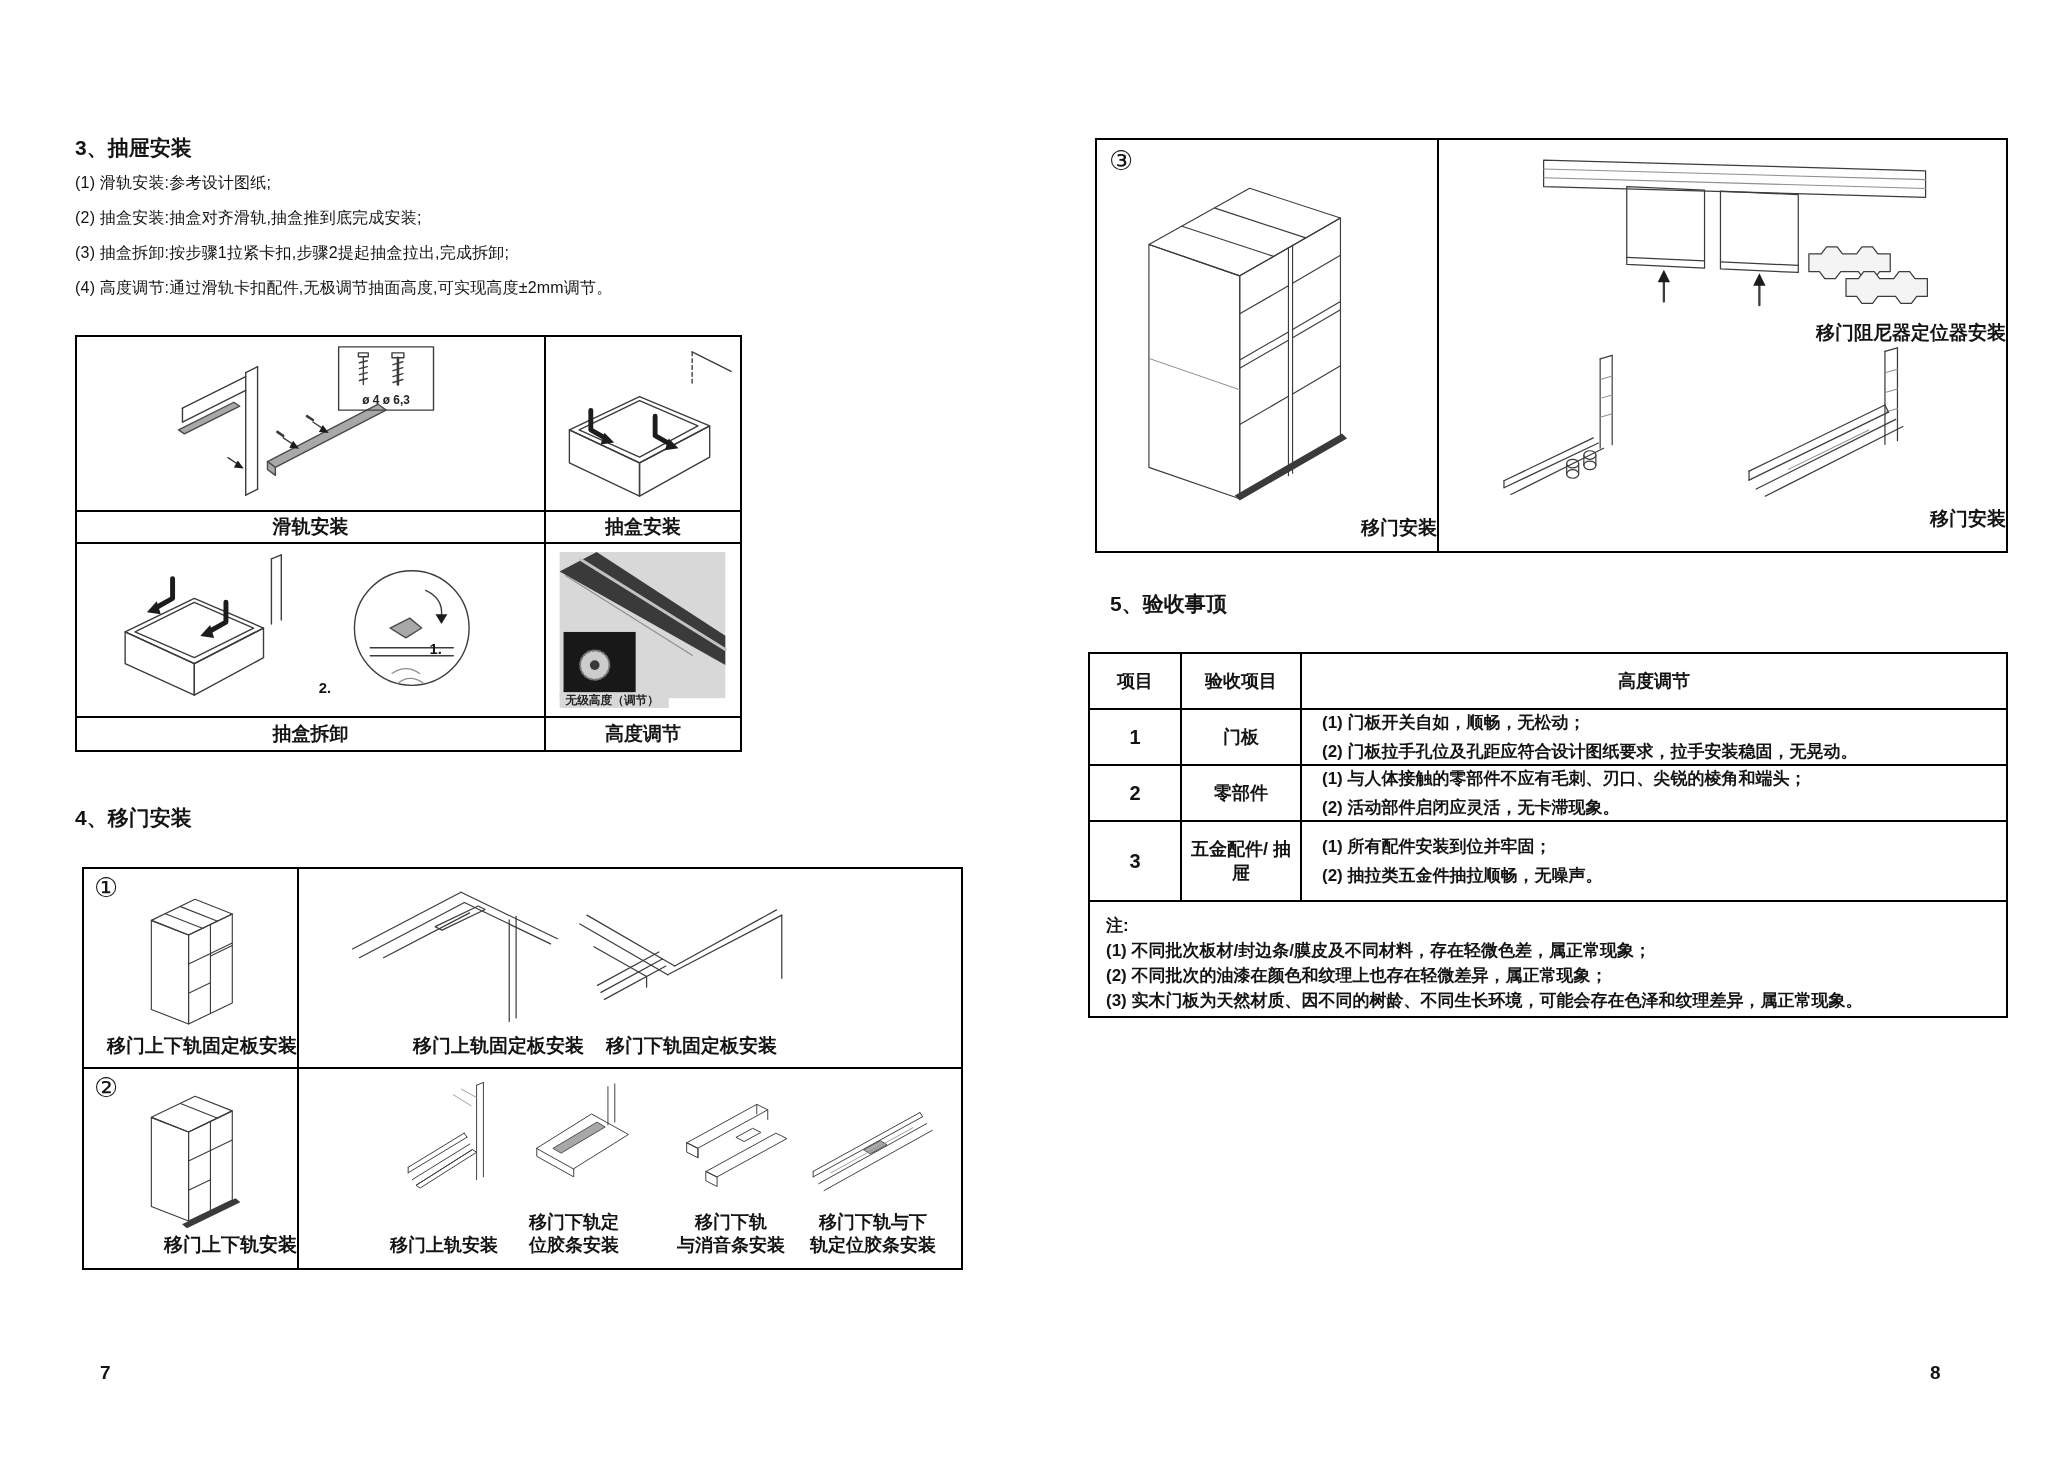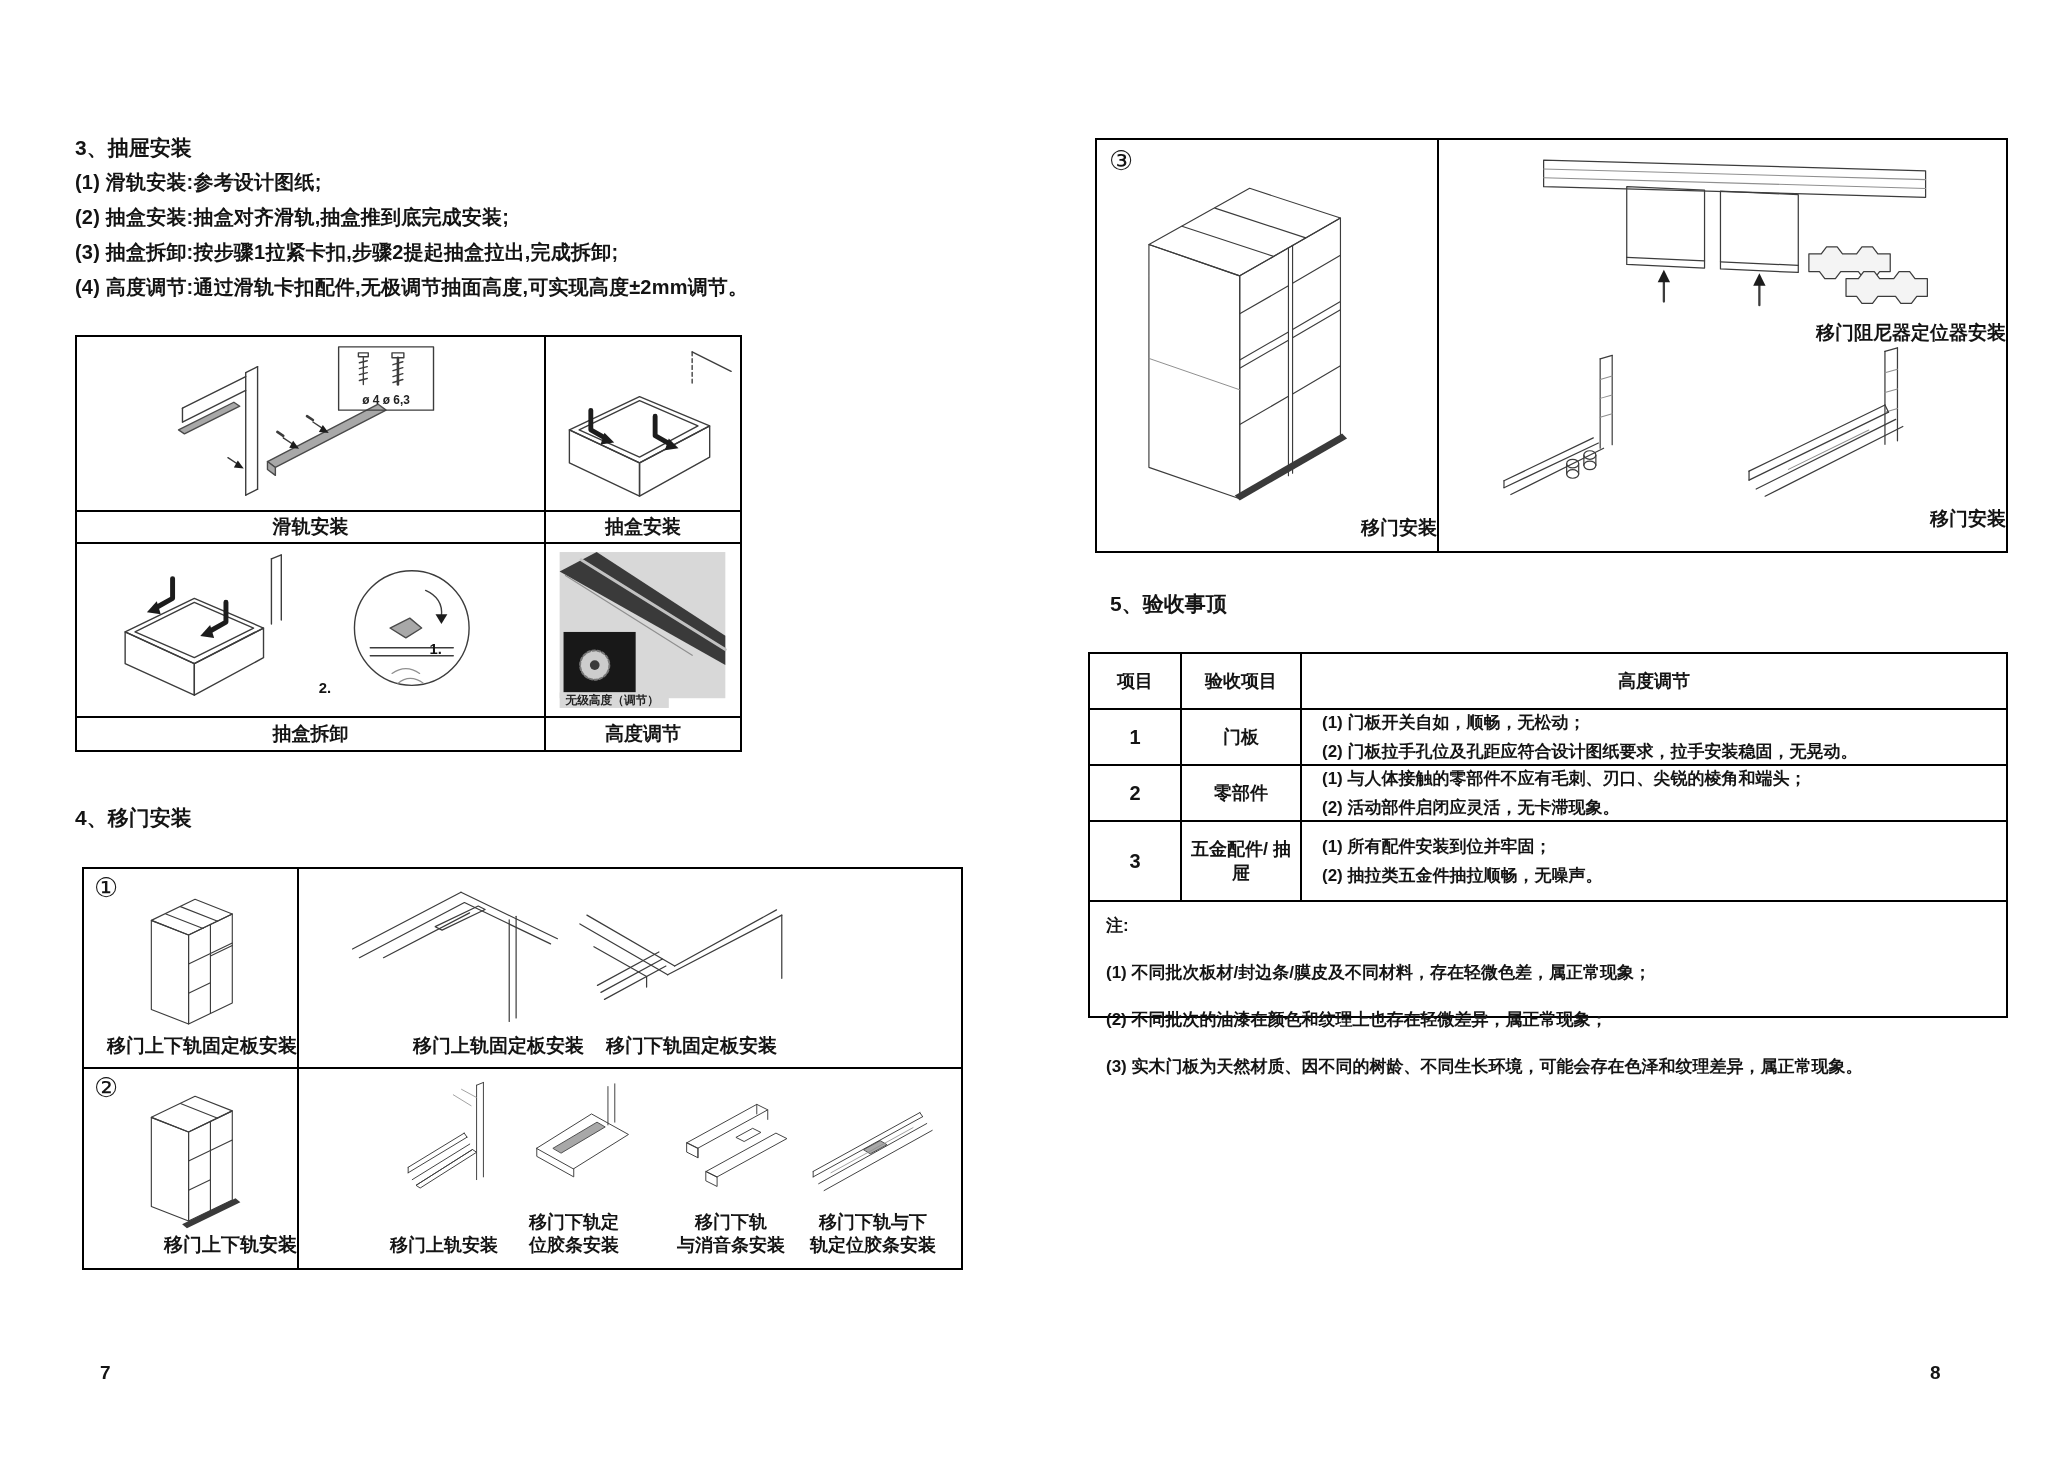--- a/index.html
+++ b/index.html
@@ -1,21 +1,21 @@
 <!DOCTYPE html>
 <html><head>
 <meta charset="utf-8">
 <style>
   *{box-sizing:border-box}
   html,body{margin:0;padding:0}
   body{position:relative;width:2048px;height:1464px;background:#ffffff;
        font-family:"Liberation Sans","DejaVu Sans",sans-serif;color:#141414;overflow:hidden}
   .abs{position:absolute}
   .sec-title{font-size:21px;font-weight:700;line-height:35px}
-  .list-line{font-size:20px;font-weight:700;line-height:35px;letter-spacing:.2px}
+  .list-line{font-size:16px;font-weight:400;line-height:35px;letter-spacing:.2px}
   .frame{position:absolute;border:2px solid #000}
   .t1c{position:absolute;display:flex;flex-direction:column}
   .t1c .im{flex:1;display:flex;align-items:center;justify-content:flex-start;overflow:hidden}
   .capbar{border-top:2px solid #000;display:flex;align-items:center;justify-content:center;
           font-size:19px;font-weight:700}
   .cell{position:absolute;overflow:hidden}
   .figcap{position:absolute;text-align:right;font-size:19px;font-weight:700}
   .figcap2{position:absolute;text-align:center;font-size:18px;font-weight:700;line-height:1.32}
   .badge{position:absolute;font-size:27px;font-weight:400;line-height:1}
   .pageno{position:absolute;font-size:19px;font-weight:600}
@@ -38,21 +38,21 @@
   .diag .svgnum{font:700 15px "Liberation Sans",sans-serif;fill:#141414;stroke:none}
   .acc-row{display:flex;border-bottom:2px solid #000}
   .acc-c1{width:92px;border-right:2px solid #000;display:flex;align-items:center;justify-content:center;
           font-size:20px;font-weight:600}
   .acc-c2{width:120px;border-right:2px solid #000;display:flex;align-items:center;justify-content:center;
           font-size:18px;font-weight:700;text-align:center;padding:15px 4px}
   .acc-c3{flex:1;display:flex;flex-direction:column;justify-content:center;padding:0 20px;gap:6px;
           font-size:17px;font-weight:600}
   .acc-h{font-size:18px;font-weight:700}
   .notes{padding:12px 16px;font-size:17px;font-weight:600}
-  .notes .nline{margin-top:24px}
+  .notes .nline{margin-top:2px}
 </style>
 </head>
 <body>
 
 <div class="abs" style="left:0;top:0;width:1024px;height:1464px">
 
   <div class="abs" style="left:75px;top:130px;width:760px">
     <div class="sec-title">3、抽屉安装</div>
     <div class="list-line">(1) 滑轨安装:参考设计图纸;</div>
     <div class="list-line">(2) 抽盒安装:抽盒对齐滑轨,抽盒推到底完成安装;</div>

